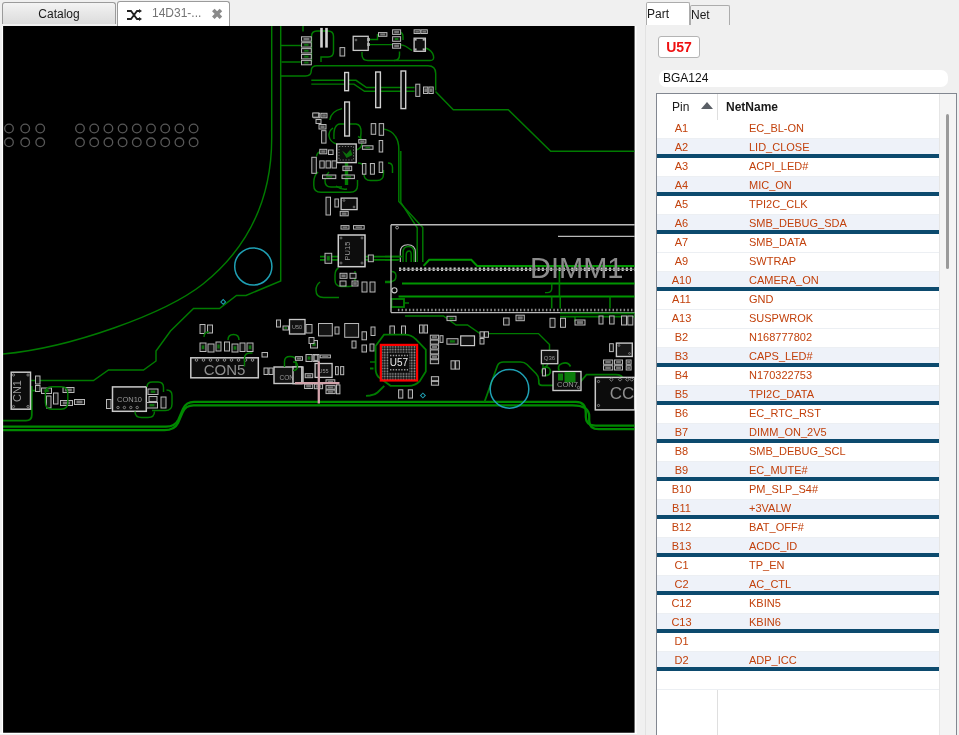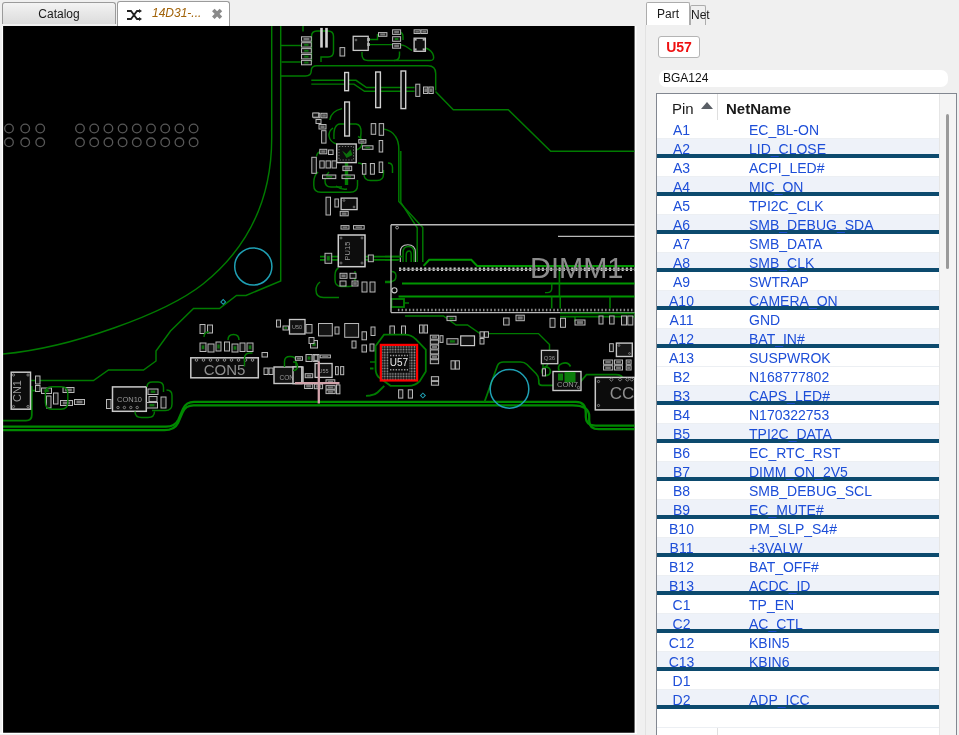--- a/index.html
+++ b/index.html
@@ -8,49 +8,49 @@
 
 
 .ltab { position:absolute; font-size:12px; color:#1a1a1a; }
 #tab-catalog { left:2px; top:2px; width:114px; height:22px;
   background:linear-gradient(#f4f4f4,#e8e8e8 45%,#dcdcdc);
   border:1px solid #9b9b9b; border-bottom:none; border-radius:3px 3px 0 0;
   text-align:center; line-height:22px; }
 #tab-doc { left:117px; top:1px; width:113px; height:25px; background:#ffffff;
   border:1px solid #9b9b9b; border-bottom:none; border-radius:3px 3px 0 0;
   line-height:23px; }
-#tab-doc .lbl { position:absolute; left:34px; top:0; color:#a16207;font-style:italic; }
+#tab-doc .lbl { position:absolute; left:34px; top:0; color:#737373; }
 #tab-doc .x { position:absolute; right:6px; top:1px; color:#8a8a8a; font-weight:bold; font-size:14px; }
 
 
 #panel { position:absolute; left:637px; top:0; width:322px; height:735px; background:#f0f0f0; }
-.rtab { position:absolute; font-size:12px; color:#1a1a1a; text-align:center; }
+.rtab { position:absolute; font-size:12px; color:#1a1a1a; text-align:left; }
 #tab-part { left:9px; top:2px; width:44px; height:23px; background:#ffffff;
   border:1px solid #acacac; border-bottom:none; border-radius:2px 2px 0 0; line-height:22px; }
-#tab-net { left:53px; top:5px; width:16px; height:20px; background:#f0f0f0;
+#tab-net { left:53px; top:5px; width:40px; height:20px; background:#f0f0f0;
   border:1px solid #acacac; border-bottom:none; border-radius:2px 2px 0 0; line-height:19px; }
 #pageline { position:absolute; left:8px; top:25px; width:1px; height:710px; background:#e2e2e2; }
 #btn-u57 { position:absolute; left:21px; top:36px; width:42px; height:22px; background:#ffffff;
   border:1px solid #b4b4b4; border-radius:3px; color:#ee1111; font-weight:bold; font-size:14px;
   text-align:center; line-height:20px; }
 #fld { position:absolute; left:22px; top:70px; width:289px; height:17px; background:#ffffff;
   font-size:12px; color:#111; padding-left:4px; line-height:17px;border-radius:7px; }
 #grid { position:absolute; left:19px; top:93px; width:301px; height:642px; background:#ffffff;
   border:1px solid #828790; border-bottom:none; overflow:hidden; }
 #ghead { position:relative; height:32px; background:#ffffff; border-bottom:1px solid #e0e0e0;
-  font-size:15px; color:#1a1a1a; }
+  font-size:12px; color:#1a1a1a; }
 #ghead .h1 { position:absolute; left:15px; top:6px; }
 #ghead .h2 { position:absolute; left:69px; top:6px;font-weight:bold; }
 #ghead .arr { position:absolute; left:44px; top:8px; width:0; height:0;
   border-left:6px solid transparent; border-right:6px solid transparent;
   border-bottom:7px solid #5a5f66; }
 #gsep { position:absolute; left:60px; top:0px; width:1px; height:642px; background:#dfdfdf; }
 #gbody { position:absolute; top:26px; left:0; width:283px; }
 .r { position:relative; height:19px; background:#ffffff; border-bottom:1px solid #eceff3;
-  font-size:14px; color:#1d4ed8; }
+  font-size:11px; color:#c2410c; }
 .r.odd { background:#eef2f9; border-bottom:4px solid #0c4a6e; }
 .pc { position:absolute; left:0; top:2px; width:49px; text-align:center; }
 .nc { position:absolute; left:69px; top:2px;margin-left:23px; }
 #sbar { position:absolute; right:0; top:0; width:17px; height:642px; background:#f4f4f4;
   border-left:1px solid #e6e6e6; }
 #thumb { position:absolute; right:7px; top:20px; width:3px; height:155px; background:#9a9a9a; border-radius:2px; }
 </style></head>
 <body>
 <div id="root">
   <svg width="959" height="735" viewBox="0 0 959 735" xmlns="http://www.w3.org/2000/svg">
@@ -510,39 +510,31 @@
             <div class="nc">TPI2C_CLK</div>
           </div>
 <div class="r odd">
             <div class="pc">A6</div>
             <div class="nc">SMB_DEBUG_SDA</div>
           </div>
 <div class="r">
             <div class="pc">A7</div>
             <div class="nc">SMB_DATA</div>
           </div>
-<div class="r odd">
-            <div class="pc">A8</div>
-            <div class="nc">SMB_CLK</div>
-          </div>
 <div class="r">
             <div class="pc">A9</div>
             <div class="nc">SWTRAP</div>
           </div>
 <div class="r odd">
             <div class="pc">A10</div>
             <div class="nc">CAMERA_ON</div>
           </div>
 <div class="r">
             <div class="pc">A11</div>
             <div class="nc">GND</div>
-          </div>
-<div class="r odd">
-            <div class="pc">A12</div>
-            <div class="nc">BAT_IN#</div>
           </div>
 <div class="r">
             <div class="pc">A13</div>
             <div class="nc">SUSPWROK</div>
           </div>
 <div class="r">
             <div class="pc">B2</div>
             <div class="nc">N168777802</div>
           </div>
 <div class="r odd">

